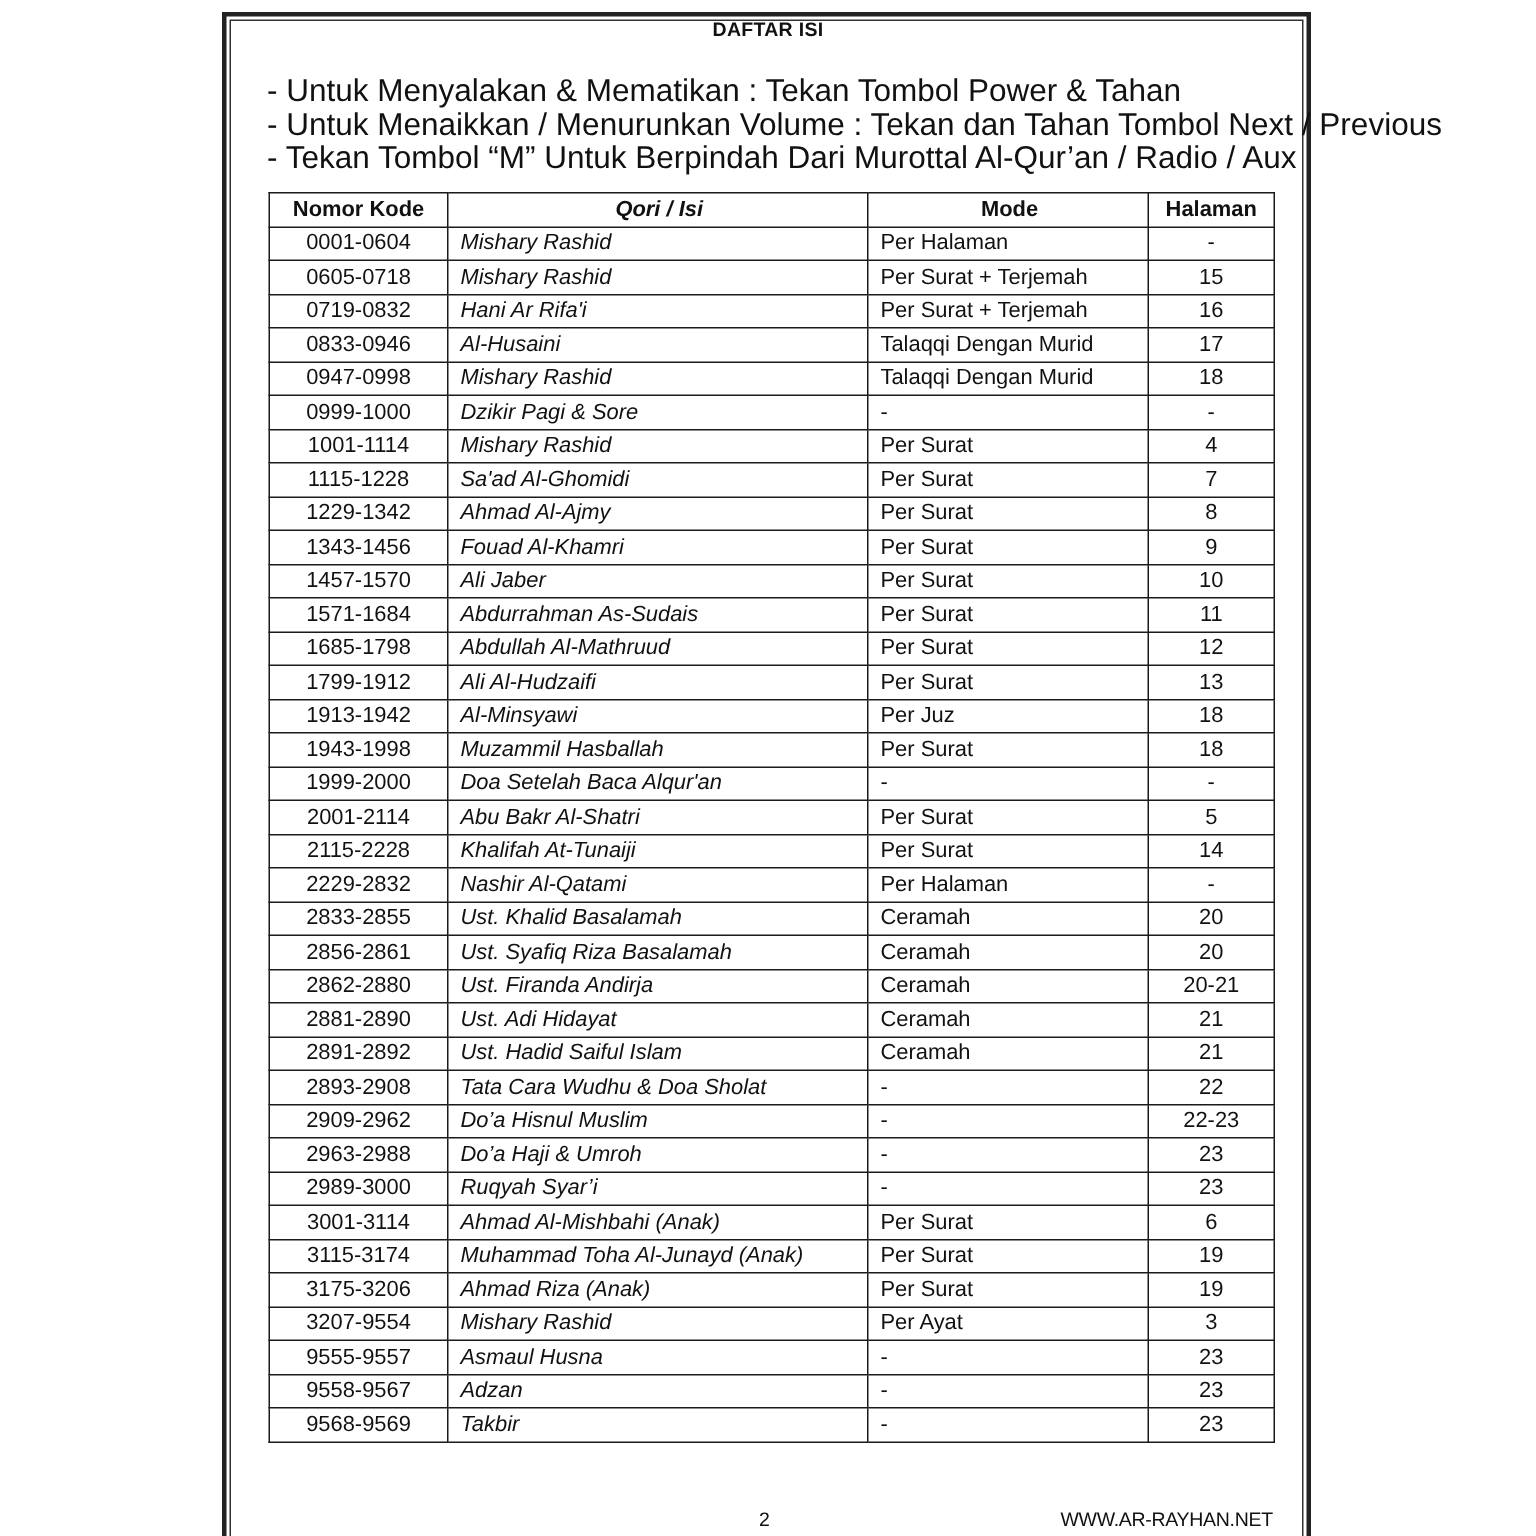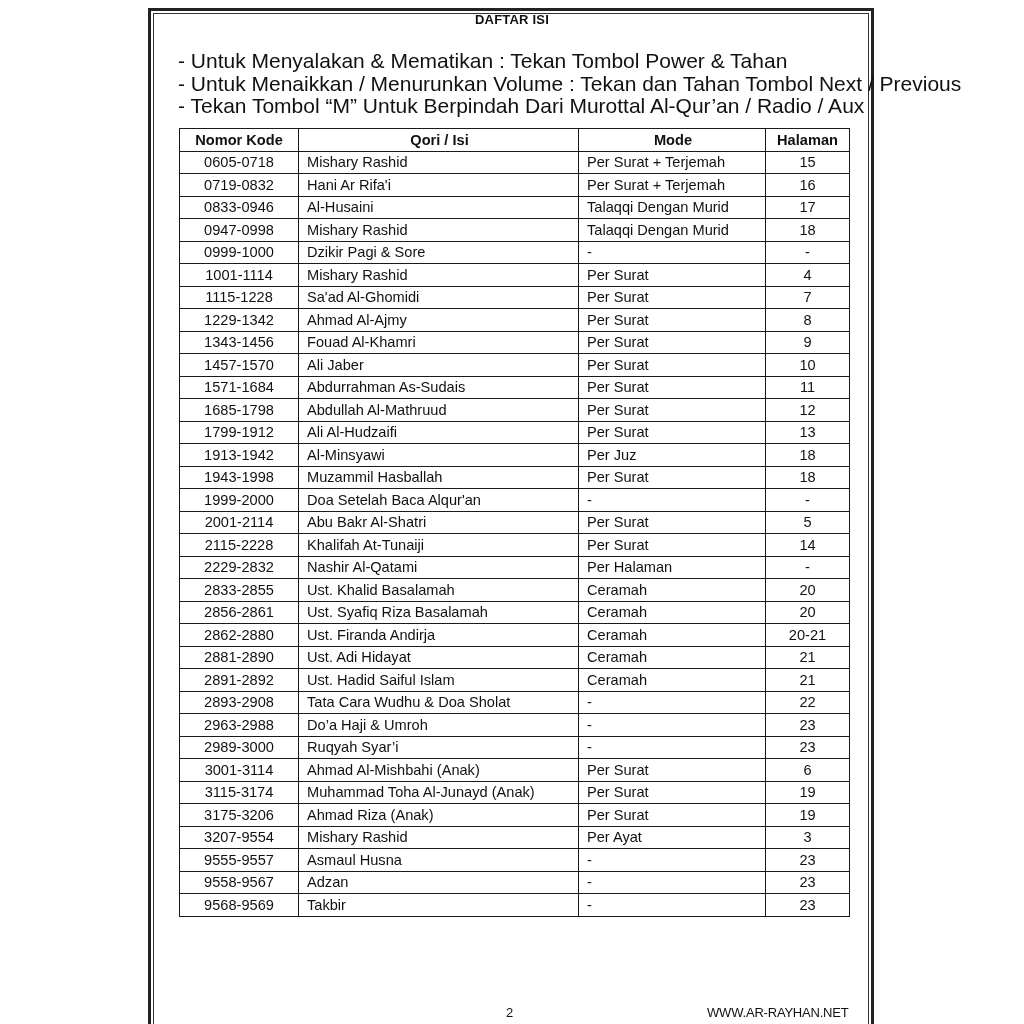--- a/index.html
+++ b/index.html
@@ -34,21 +34,21 @@
     font-size: 14.6px;
     border-radius: 12px;
   }
   table.toc th, table.toc td {
     border: 1.5px solid #1a1a1a;
     height: 21.5px; padding: 0 6px; line-height: 20px;
     white-space: nowrap;
   }
   table.toc th { font-weight: bold; text-align: center; font-size: 14.6px; }
   .c-code { width: 106px; text-align: center; }
-  .c-qori { width: 265px; text-align: left; padding-left: 8px !important; }
+  .c-qori { width: 265px; text-align: left; padding-left: 8px !important; font-style: italic; }
   .c-mode { width: 172px; text-align: left; padding-left: 8px !important; }
   .c-hal { width: 71px; text-align: center; }
   th.c-qori, th.c-mode { text-align: center; }
   .footer-page {
     position: absolute; left: 506px; top: 1005px; font-size: 13px;
   }
   .footer-url {
     position: absolute; left: 707px; top: 1005px; font-size: 13px; letter-spacing: -0.2px;
   }
 </style>
@@ -71,20 +71,26 @@
   <thead>
     <tr>
       <th class="c-code">Nomor Kode</th>
       <th class="c-qori">Qori / Isi</th>
       <th class="c-mode">Mode</th>
       <th class="c-hal">Halaman</th>
     </tr>
   </thead>
   <tbody id="toc-body">
       <tr>
+        <td class="c-code">0001-0604</td>
+        <td class="c-qori">Mishary Rashid</td>
+        <td class="c-mode">Per Halaman</td>
+        <td class="c-hal">-</td>
+      </tr>
+      <tr>
         <td class="c-code">0605-0718</td>
         <td class="c-qori">Mishary Rashid</td>
         <td class="c-mode">Per Surat + Terjemah</td>
         <td class="c-hal">15</td>
       </tr>
       <tr>
         <td class="c-code">0719-0832</td>
         <td class="c-qori">Hani Ar Rifa'i</td>
         <td class="c-mode">Per Surat + Terjemah</td>
         <td class="c-hal">16</td>
@@ -221,20 +227,26 @@
         <td class="c-mode">Ceramah</td>
         <td class="c-hal">21</td>
       </tr>
       <tr>
         <td class="c-code">2893-2908</td>
         <td class="c-qori">Tata Cara Wudhu &amp; Doa Sholat</td>
         <td class="c-mode">-</td>
         <td class="c-hal">22</td>
       </tr>
       <tr>
+        <td class="c-code">2909-2962</td>
+        <td class="c-qori">Do’a Hisnul Muslim</td>
+        <td class="c-mode">-</td>
+        <td class="c-hal">22-23</td>
+      </tr>
+      <tr>
         <td class="c-code">2963-2988</td>
         <td class="c-qori">Do’a Haji &amp; Umroh</td>
         <td class="c-mode">-</td>
         <td class="c-hal">23</td>
       </tr>
       <tr>
         <td class="c-code">2989-3000</td>
         <td class="c-qori">Ruqyah Syar’i</td>
         <td class="c-mode">-</td>
         <td class="c-hal">23</td>

